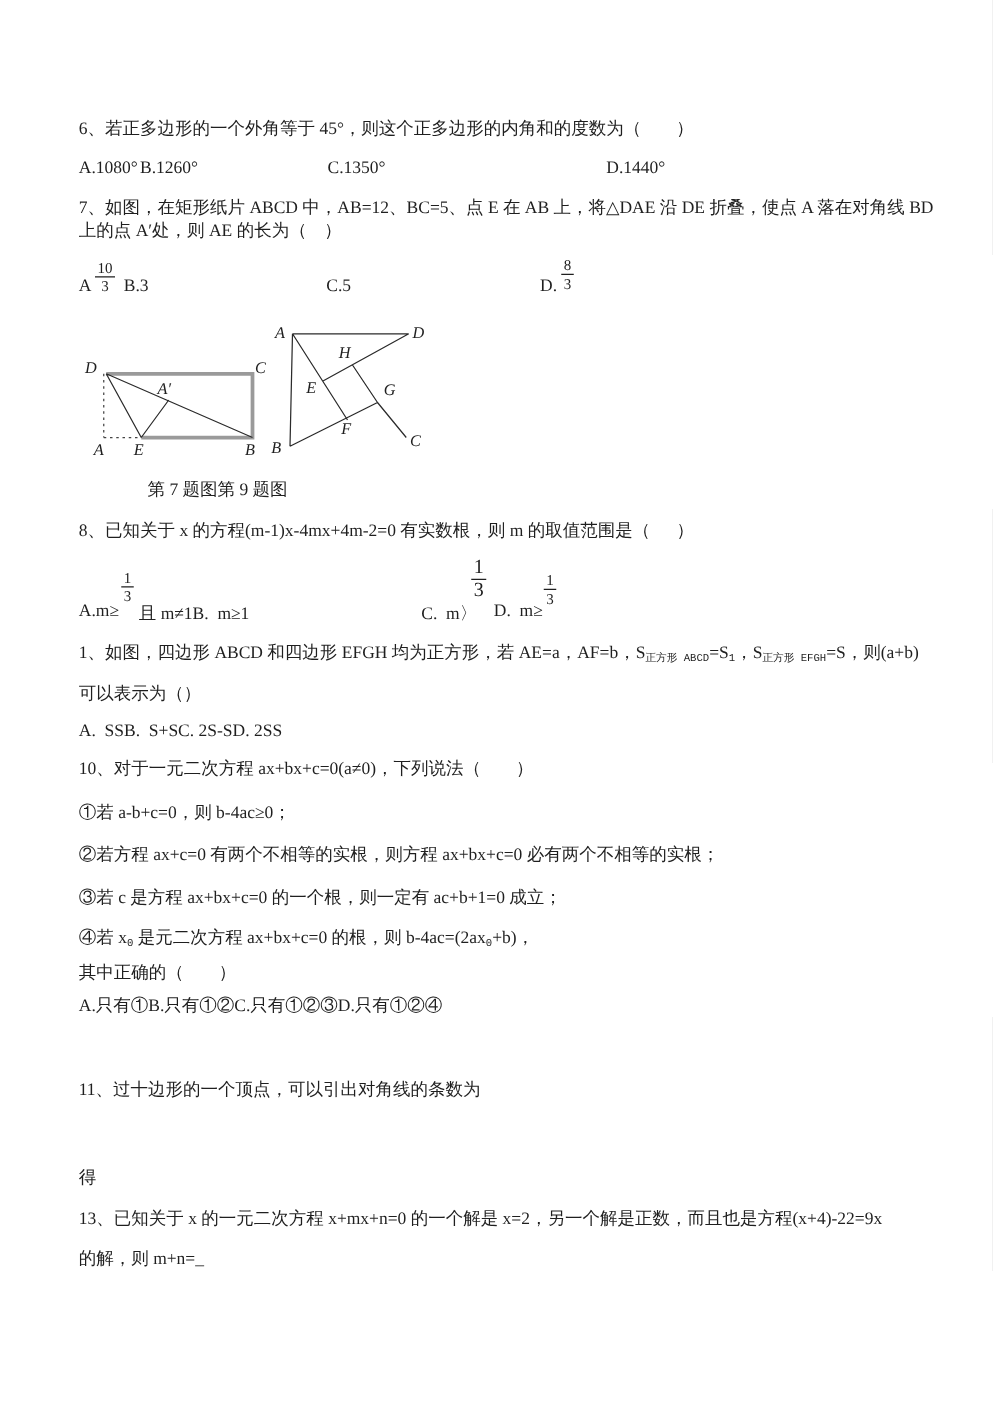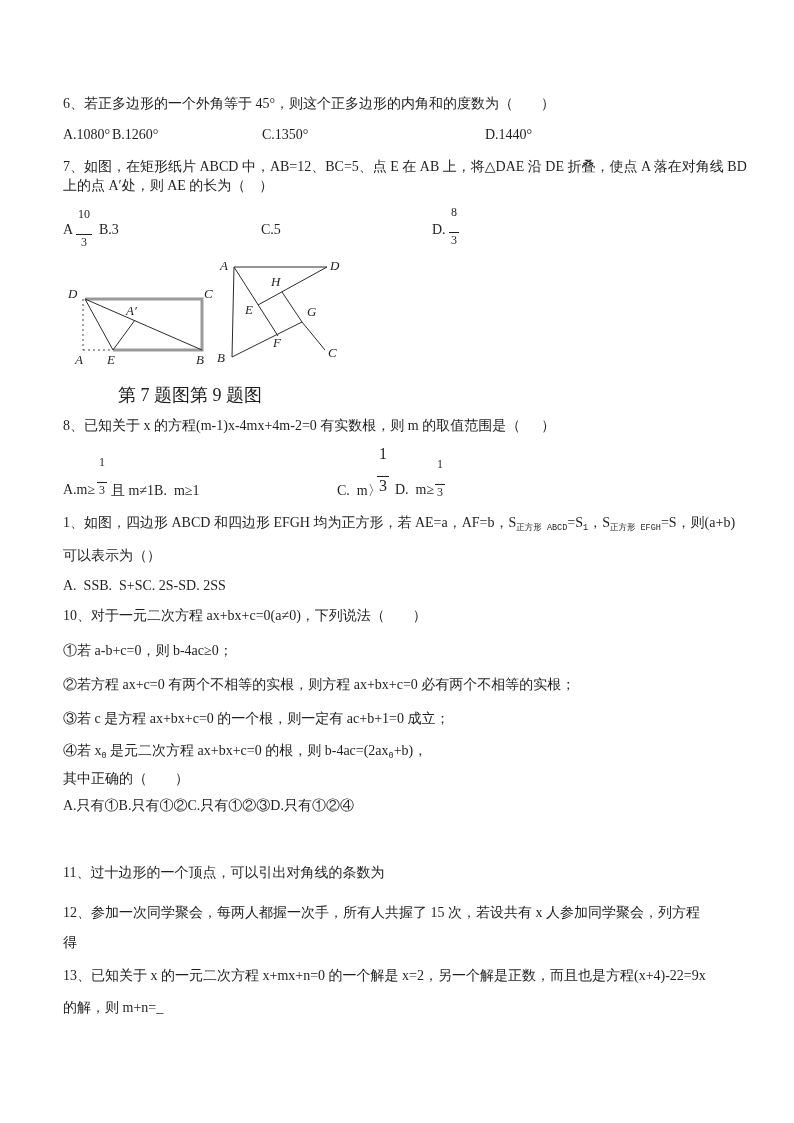--- a/index.html
+++ b/index.html
@@ -22,32 +22,32 @@
   .bold{font-weight:bold;}
   .row{position:absolute;left:63px;width:690px;}
   .row .opt{position:absolute;font-size:14px;white-space:pre;}
   .frac{
     position:absolute;
     display:inline-block;
     text-align:center;
     line-height:1;
     font-size:12px;
   }
-  .frac .num{display:block;border-bottom:1px solid #1f1f1f;padding:0 2px 14px 2px;}
+  .frac .num{display:block;border-bottom:1px solid #1f1f1f;padding:0 2px 1px 2px;}
   .frac .den{display:block;padding-top:1px;}
   .f-big{font-size:16px;}
   .subs{font-size:8.5px;position:relative;top:3px;letter-spacing:0;font-family:Liberation Mono, monospace;}
   .fig{position:absolute;}
   .fig text{
     font-size:13px;
     font-style:italic;
     font-family:"Liberation Serif","DejaVu Serif",serif;
     fill:#1f1f1f;
   }
-  .caption{position:absolute;left:118px;top:383px;font-size:18px;white-space:pre;}
+  .caption{position:absolute;left:118px;top:383px;font-size:14px;white-space:pre;}
 </style>
 </head>
 <body>
 
 <div class="page">
 
   <div class="line" style="top:95px">6、若正多边形的一个外角等于 45°，则这个正多边形的内角和的度数为（        ）</div>
   <div class="row" style="top:127px;height:18px">
     <span class="opt" style="left:0px">A.1080°</span>
     <span class="opt" style="left:49px">B.1260°</span>
@@ -126,19 +126,18 @@
   <div class="line" style="top:642px">①若 a-b+c=0，则 b-4ac≥0；</div>
   <div class="line" style="top:676px">②若方程 ax+c=0 有两个不相等的实根，则方程 ax+bx+c=0 必有两个不相等的实根；</div>
   <div class="line" style="top:710px">③若 c 是方程 ax+bx+c=0 的一个根，则一定有 ac+b+1=0 成立；</div>
   <div class="line" style="top:742px"><span>④若 x</span><span class="subs">0</span><span> 是元二次方程 ax+bx+c=0 的根，则 b-4ac=(2ax</span><span class="subs">0</span><span>+b)，</span></div>
   <div class="line" style="top:770px">其中正确的（        ）</div>
   <div class="line" style="top:797px">A.只有①B.只有①②C.只有①②③D.只有①②④</div>
 
 
   <div class="line" style="top:864px">11、过十边形的一个顶点，可以引出对角线的条数为</div>
 
-  <div class="line" style="top:904px">12、参加一次同学聚会，每两人都握一次手，所有人共握了 15 次，若设共有 x 人参加同学聚会，列方程</div>
   <div class="line" style="top:934px">得</div>
 
   <div class="line" style="top:967px">13、已知关于 x 的一元二次方程 x+mx+n=0 的一个解是 x=2，另一个解是正数，而且也是方程(x+4)-22=9x</div>
   <div class="line" style="top:999px">的解，则 m+n=_</div>
 
 </div>
 
 </body></html>

